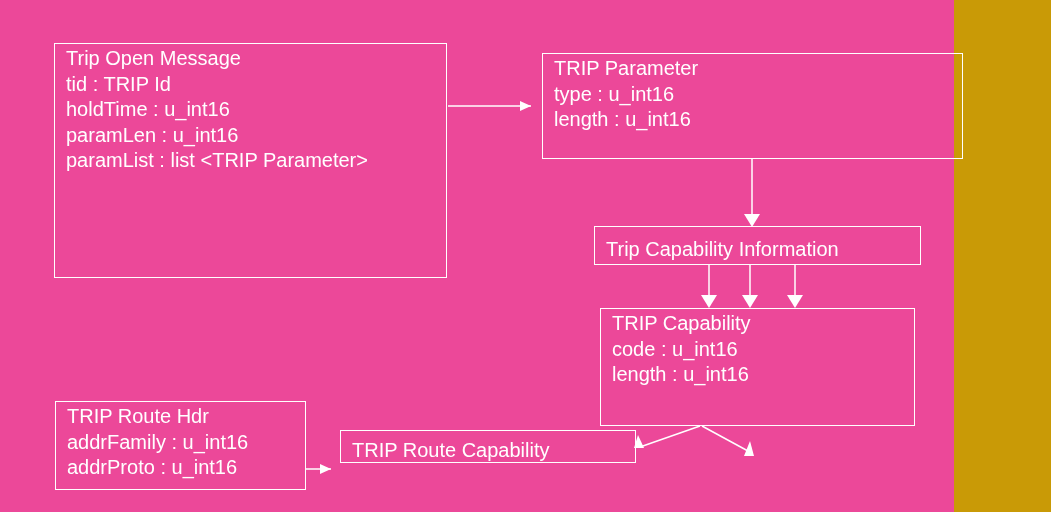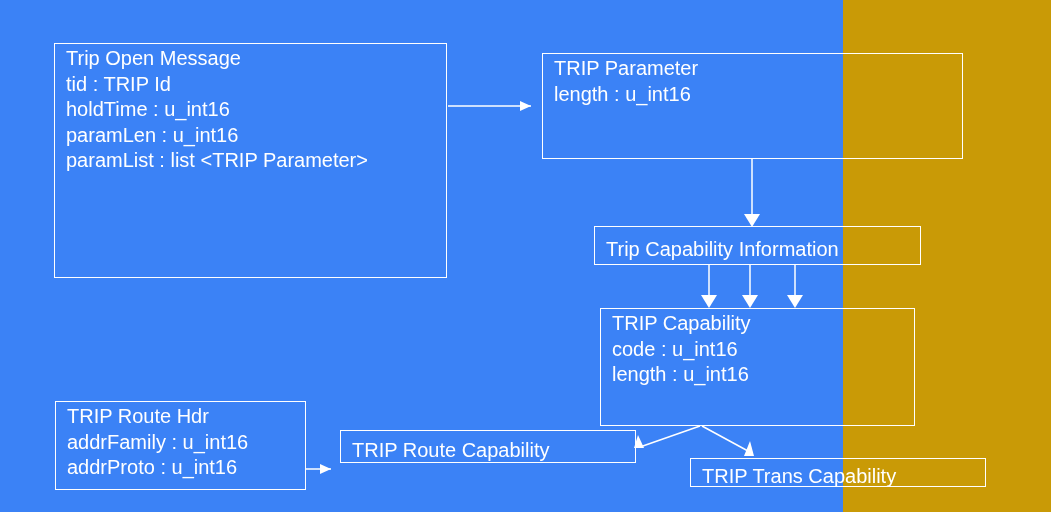--- a/index.html
+++ b/index.html
@@ -10,23 +10,23 @@
     background: #c99a06;
   }
   body {
     width: 1051px;
     height: 512px;
     font-family: "Liberation Sans", sans-serif;
     overflow: hidden;
   }
   #canvas {
     position: relative;
-    width: 843px;
+    width: 954px;
     height: 512px;
-    background: #3b82f6;
+    background: #ec4899;
   }
   #edge-layer {
     position: absolute;
     left: 0;
     top: 0;
     width: 1051px;
     height: 512px;
     pointer-events: none;
   }
   .uml-box {
@@ -109,20 +109,21 @@
   <div class="uml-box" style="left:54px; top:43px; width:393px; height:235px;">
     <span class="cls-name">Trip Open Message</span>
     <span class="cls-attr">tid : TRIP Id</span>
     <span class="cls-attr">holdTime : u_int16</span>
     <span class="cls-attr">paramLen : u_int16</span>
     <span class="cls-attr">paramList : list &lt;TRIP Parameter&gt;</span>
   </div>
 
   <div class="uml-box" style="left:542px; top:53px; width:421px; height:106px;">
     <span class="cls-name">TRIP Parameter</span>
+    <span class="cls-attr">type : u_int16</span>
     <span class="cls-attr">length : u_int16</span>
   </div>
 
   <div class="uml-box compact" style="left:594px; top:226px; width:327px; height:39px;">
     <span class="cls-name">Trip Capability Information</span>
   </div>
 
   <div class="uml-box" style="left:600px; top:308px; width:315px; height:118px;">
     <span class="cls-name">TRIP Capability</span>
     <span class="cls-attr">code : u_int16</span>
@@ -132,17 +133,14 @@
   <div class="uml-box" style="left:55px; top:401px; width:251px; height:89px;">
     <span class="cls-name">TRIP Route Hdr</span>
     <span class="cls-attr">addrFamily : u_int16</span>
     <span class="cls-attr">addrProto : u_int16</span>
   </div>
 
   <div class="uml-box compact" style="left:340px; top:430px; width:296px; height:33px;">
     <span class="cls-name">TRIP Route Capability</span>
   </div>
 
-  <div class="uml-box compact" style="left:690px; top:458px; width:296px; height:29px;">
-    <span class="cls-name">TRIP Trans Capability</span>
-  </div>
 
 </div>
 
 </body></html>

